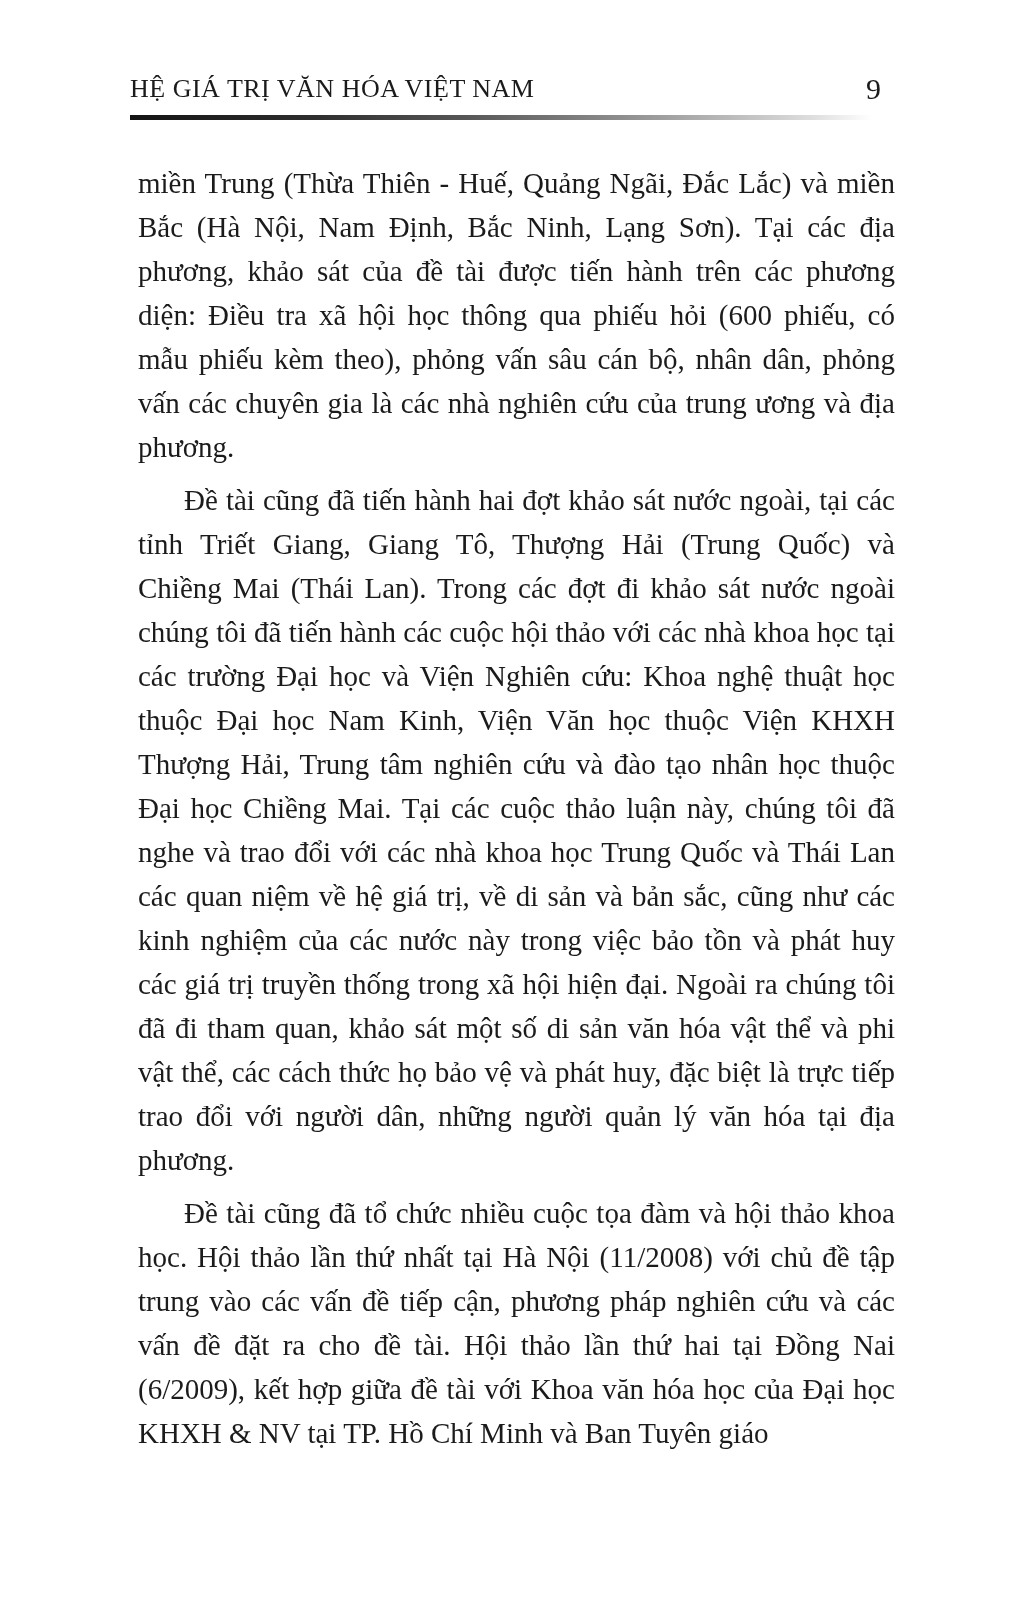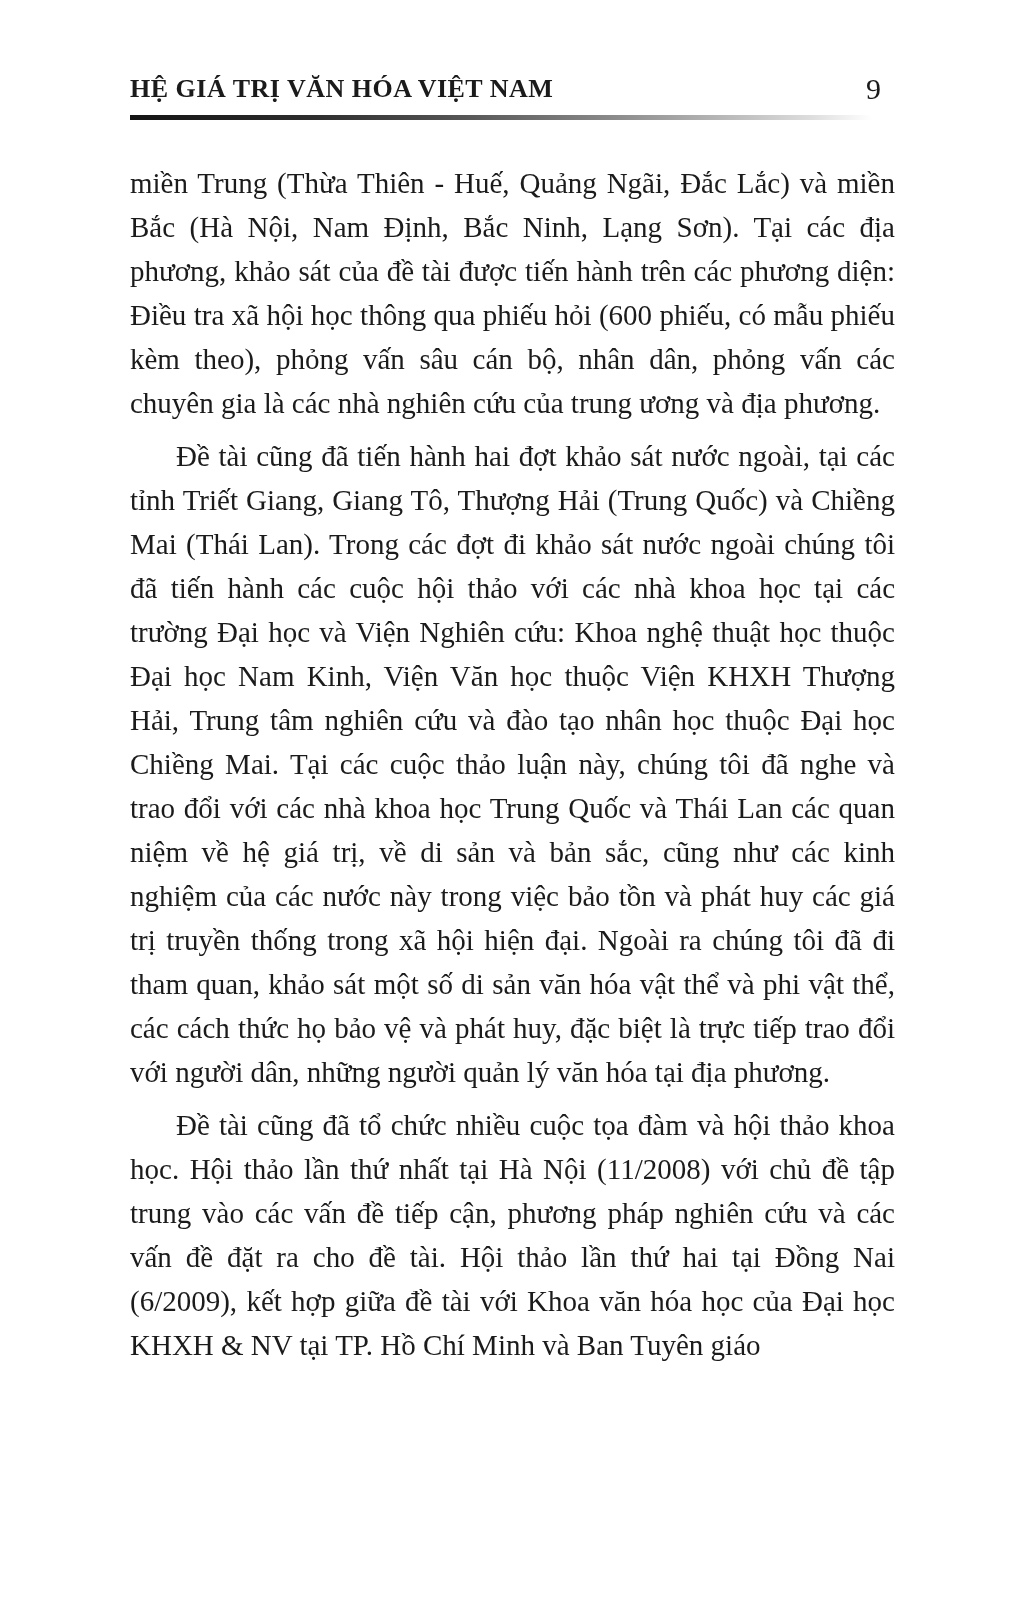--- a/index.html
+++ b/index.html
@@ -23,21 +23,21 @@
   }
   .header-row {
     display: flex;
     justify-content: space-between;
     align-items: flex-start;
   }
   .header-title {
     font-size: 26px;
     line-height: 34px;
     letter-spacing: 0.5px;
-    font-weight: bold;
+    font-weight: normal;
     white-space: nowrap;
   }
   .page-number {
     font-size: 30px;
     line-height: 34px;
     padding-right: 14px;
   }
   .header-rule {
     width: 742px;
     height: 5px;
@@ -45,20 +45,21 @@
     background: linear-gradient(to right,
       #141414 0%, #2e2e2e 25%, #565656 45%,
       #8a8a8a 65%, #b8b8b8 80%, #dedede 92%,
       rgba(255,255,255,0) 100%);
   }
   .page-body {
     margin-top: 41px;
     font-size: 29px;
     line-height: 44px;
     text-align: justify;
+    margin-left: 8px;
   }
   .para {
     margin: 0 0 9px 0;
   }
   .para.indent {
     text-indent: 46px;
   }
   .seg.italic {
   }
 </style>

